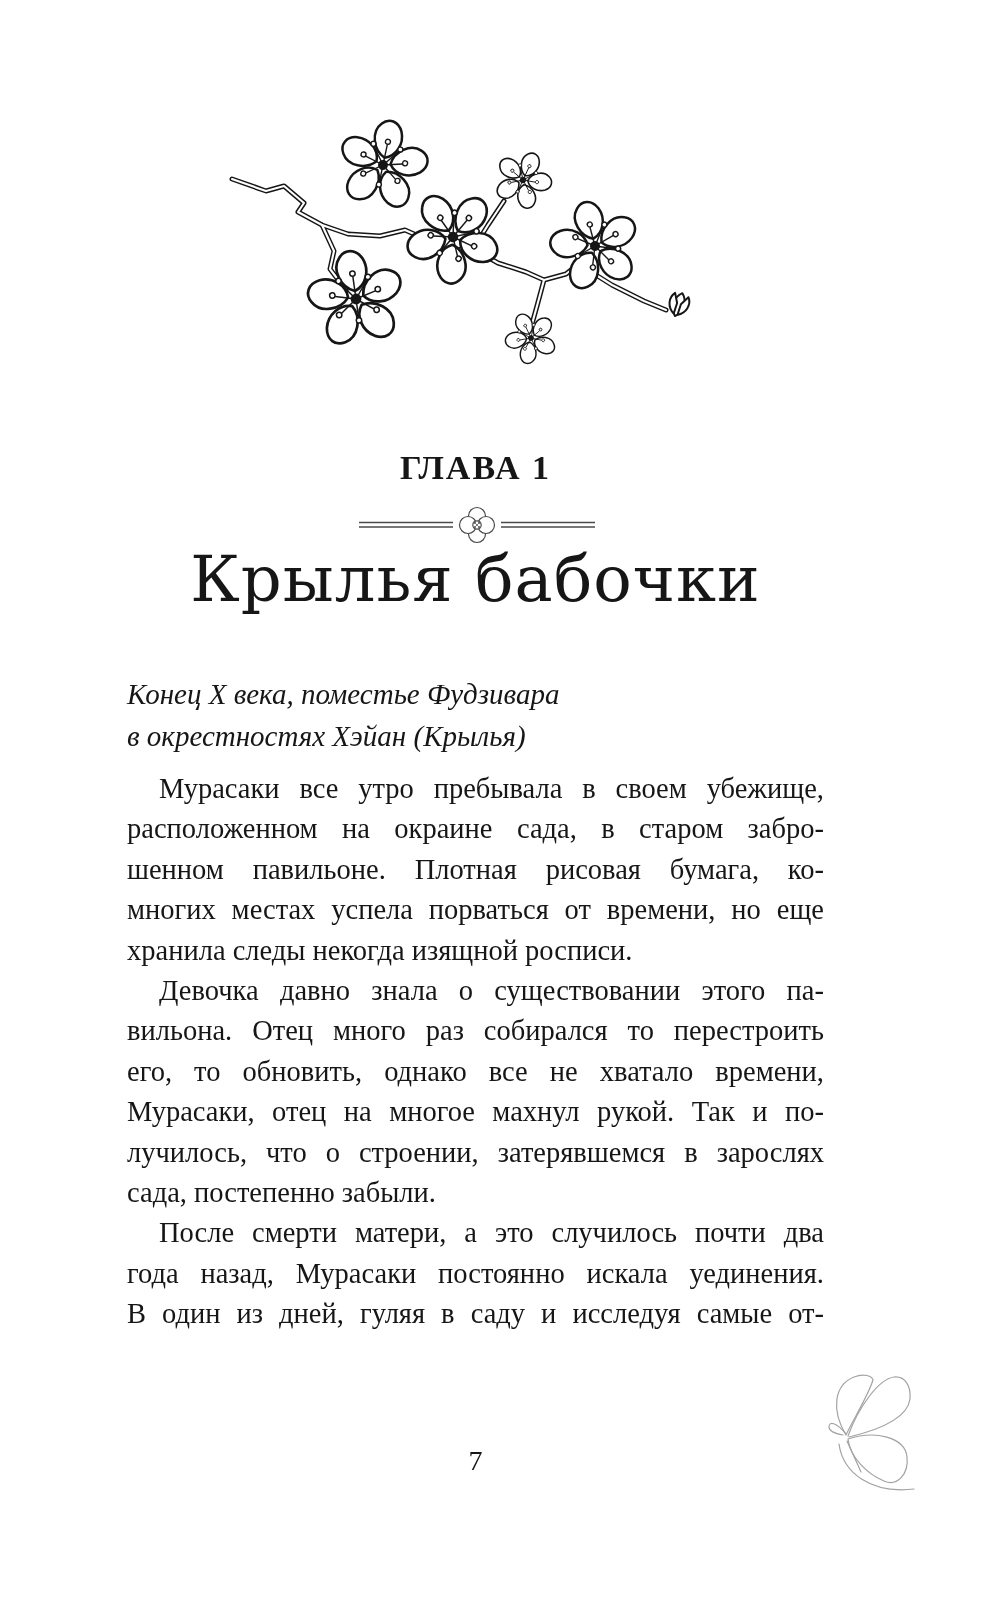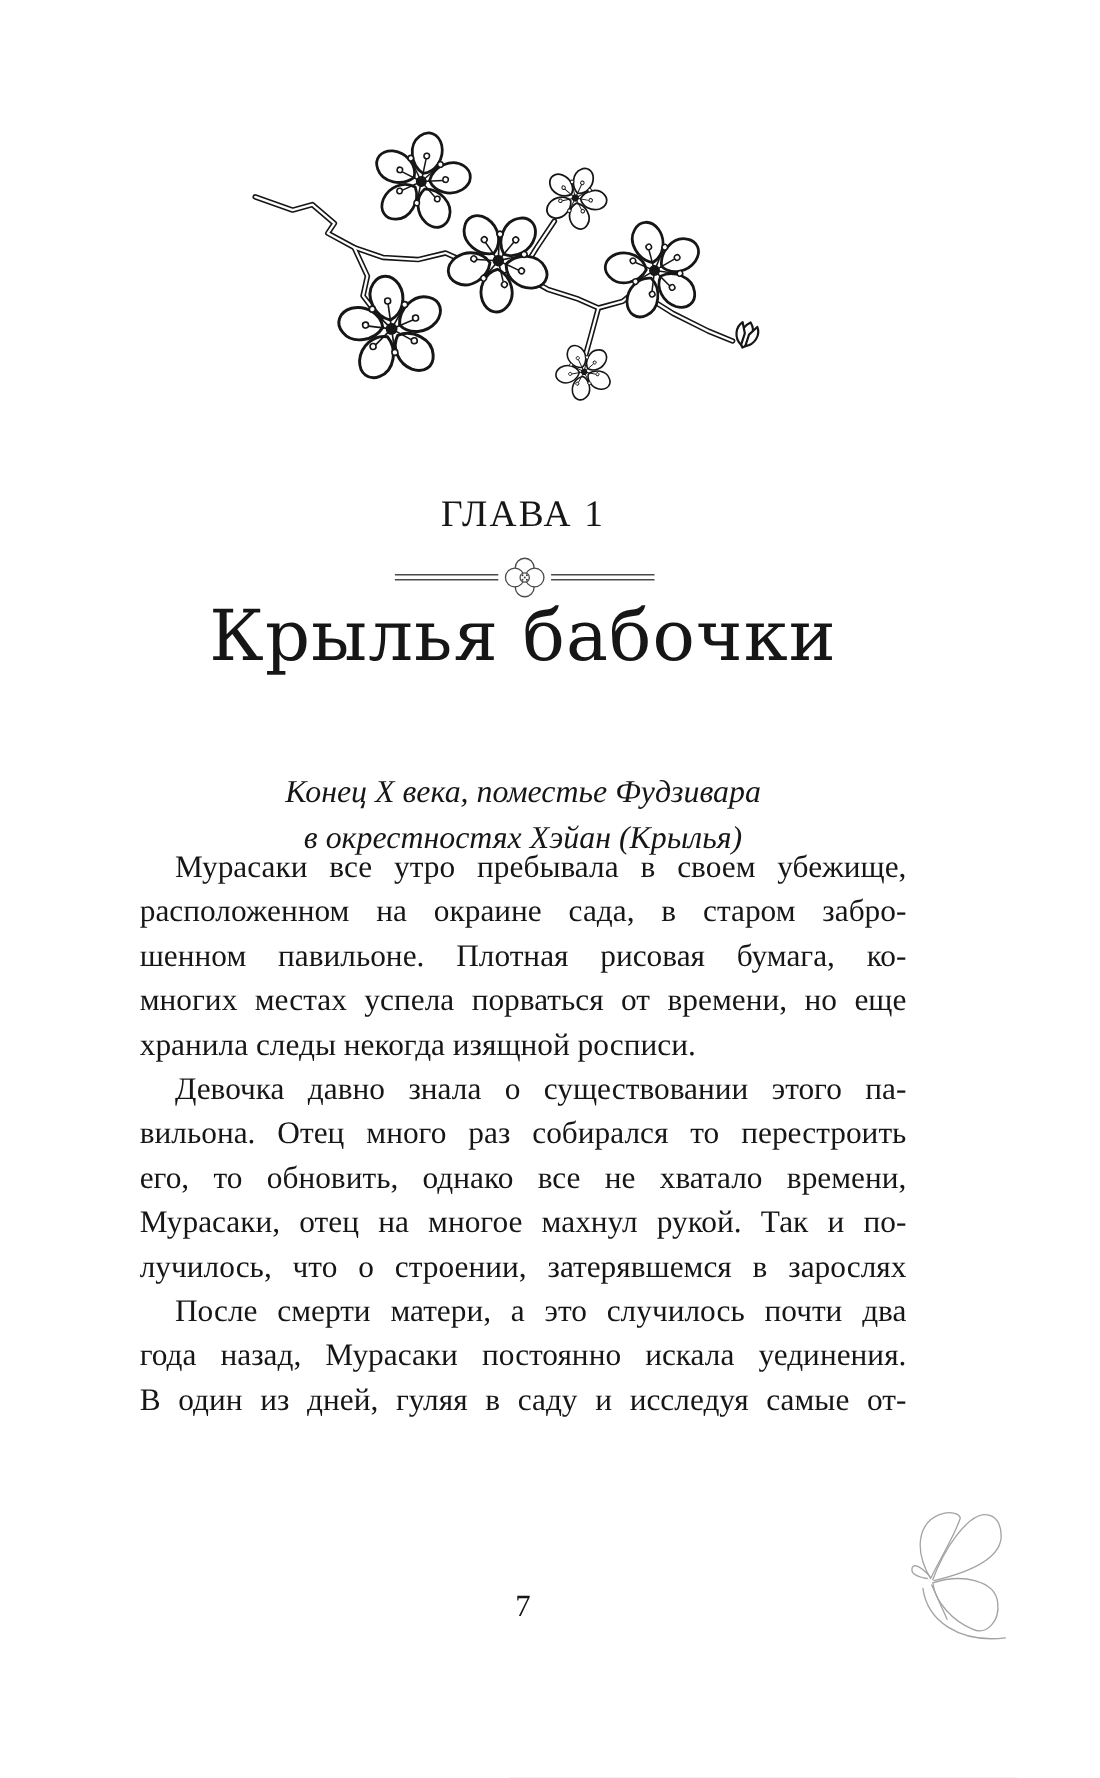--- a/index.html
+++ b/index.html
@@ -20,38 +20,38 @@
   .blossom .anther{fill:#ffffff;stroke:var(--ink,#161616);stroke-width:1.1;}
   .blossom .hub{fill:var(--ink,#161616);}
   .blossom .branch-outer{fill:none;stroke:var(--ink,#161616);stroke-width:5;stroke-linejoin:round;stroke-linecap:round;}
   .blossom .branch-inner{fill:none;stroke:#ffffff;stroke-width:2.1;stroke-linejoin:round;stroke-linecap:round;}
   
   .chapter{
     left:127px;top:448px;width:697px;
     text-align:center;
     font-size:34px;letter-spacing:2px;
     line-height:40px;
+    font-weight:bold;
   }
   
   .divider{left:357px;top:505px;width:240px;height:40px;}
   .divider line{stroke:var(--rule,#4a4a4a);stroke-width:1.3;}
   .divider .qf{fill:#ffffff;stroke:var(--rule,#4a4a4a);stroke-width:1.2;}
   .divider .qfdot{fill:#3a3a3a;}
   
   .title{
     left:127px;top:549px;width:697px;
     text-align:center;
     font-family:"DejaVu Serif", serif;
     font-size:64px;line-height:60px;
     letter-spacing:1px;
   }
   
   .epigraph{
-    left:127px;top:699px;width:697px;
-    text-align:center;
+    left:127px;top:673px;width:697px;
     font-style:italic;
     font-size:29px;line-height:42px;
   }
   
   .bodytext{
     left:127px;top:769px;width:697px;
     font-size:28.5px;line-height:40.4px;
   }
   .line{
     text-align:justify;
@@ -167,20 +167,21 @@
       <div class="line indent">Мурасаки все утро пребывала в своем убежище,</div>
       <div class="line">расположенном на окраине сада, в старом забро-</div>
       <div class="line">шенном павильоне. Плотная рисовая бумага, ко-</div>
       <div class="line">многих местах успела порваться от времени, но еще</div>
       <div class="line last">хранила следы некогда изящной росписи.</div>
       <div class="line indent">Девочка давно знала о существовании этого па-</div>
       <div class="line">вильона. Отец много раз собирался то перестроить</div>
       <div class="line">его, то обновить, однако все не хватало времени,</div>
       <div class="line">Мурасаки, отец на многое махнул рукой. Так и по-</div>
       <div class="line">лучилось, что о строении, затерявшемся в зарослях</div>
+      <div class="line last">сада, постепенно забыли.</div>
       <div class="line indent">После смерти матери, а это случилось почти два</div>
       <div class="line">года назад, Мурасаки постоянно искала уединения.</div>
       <div class="line">В один из дней, гуляя в саду и исследуя самые от-</div>
     </div>
 
   <div class="abs pagenum">7</div>
 
   <svg class="abs butterfly" viewBox="0 0 110 140" xmlns="http://www.w3.org/2000/svg">
     <path d="M23,67 C8,42 11,17 31,9 C41,5 49,8 50,12 C45,28 31,50 23,67"></path>
     <path d="M25,68 C36,38 56,11 71,9 C83,8 88,19 87,31 C85,46 68,59 26,69"></path>

